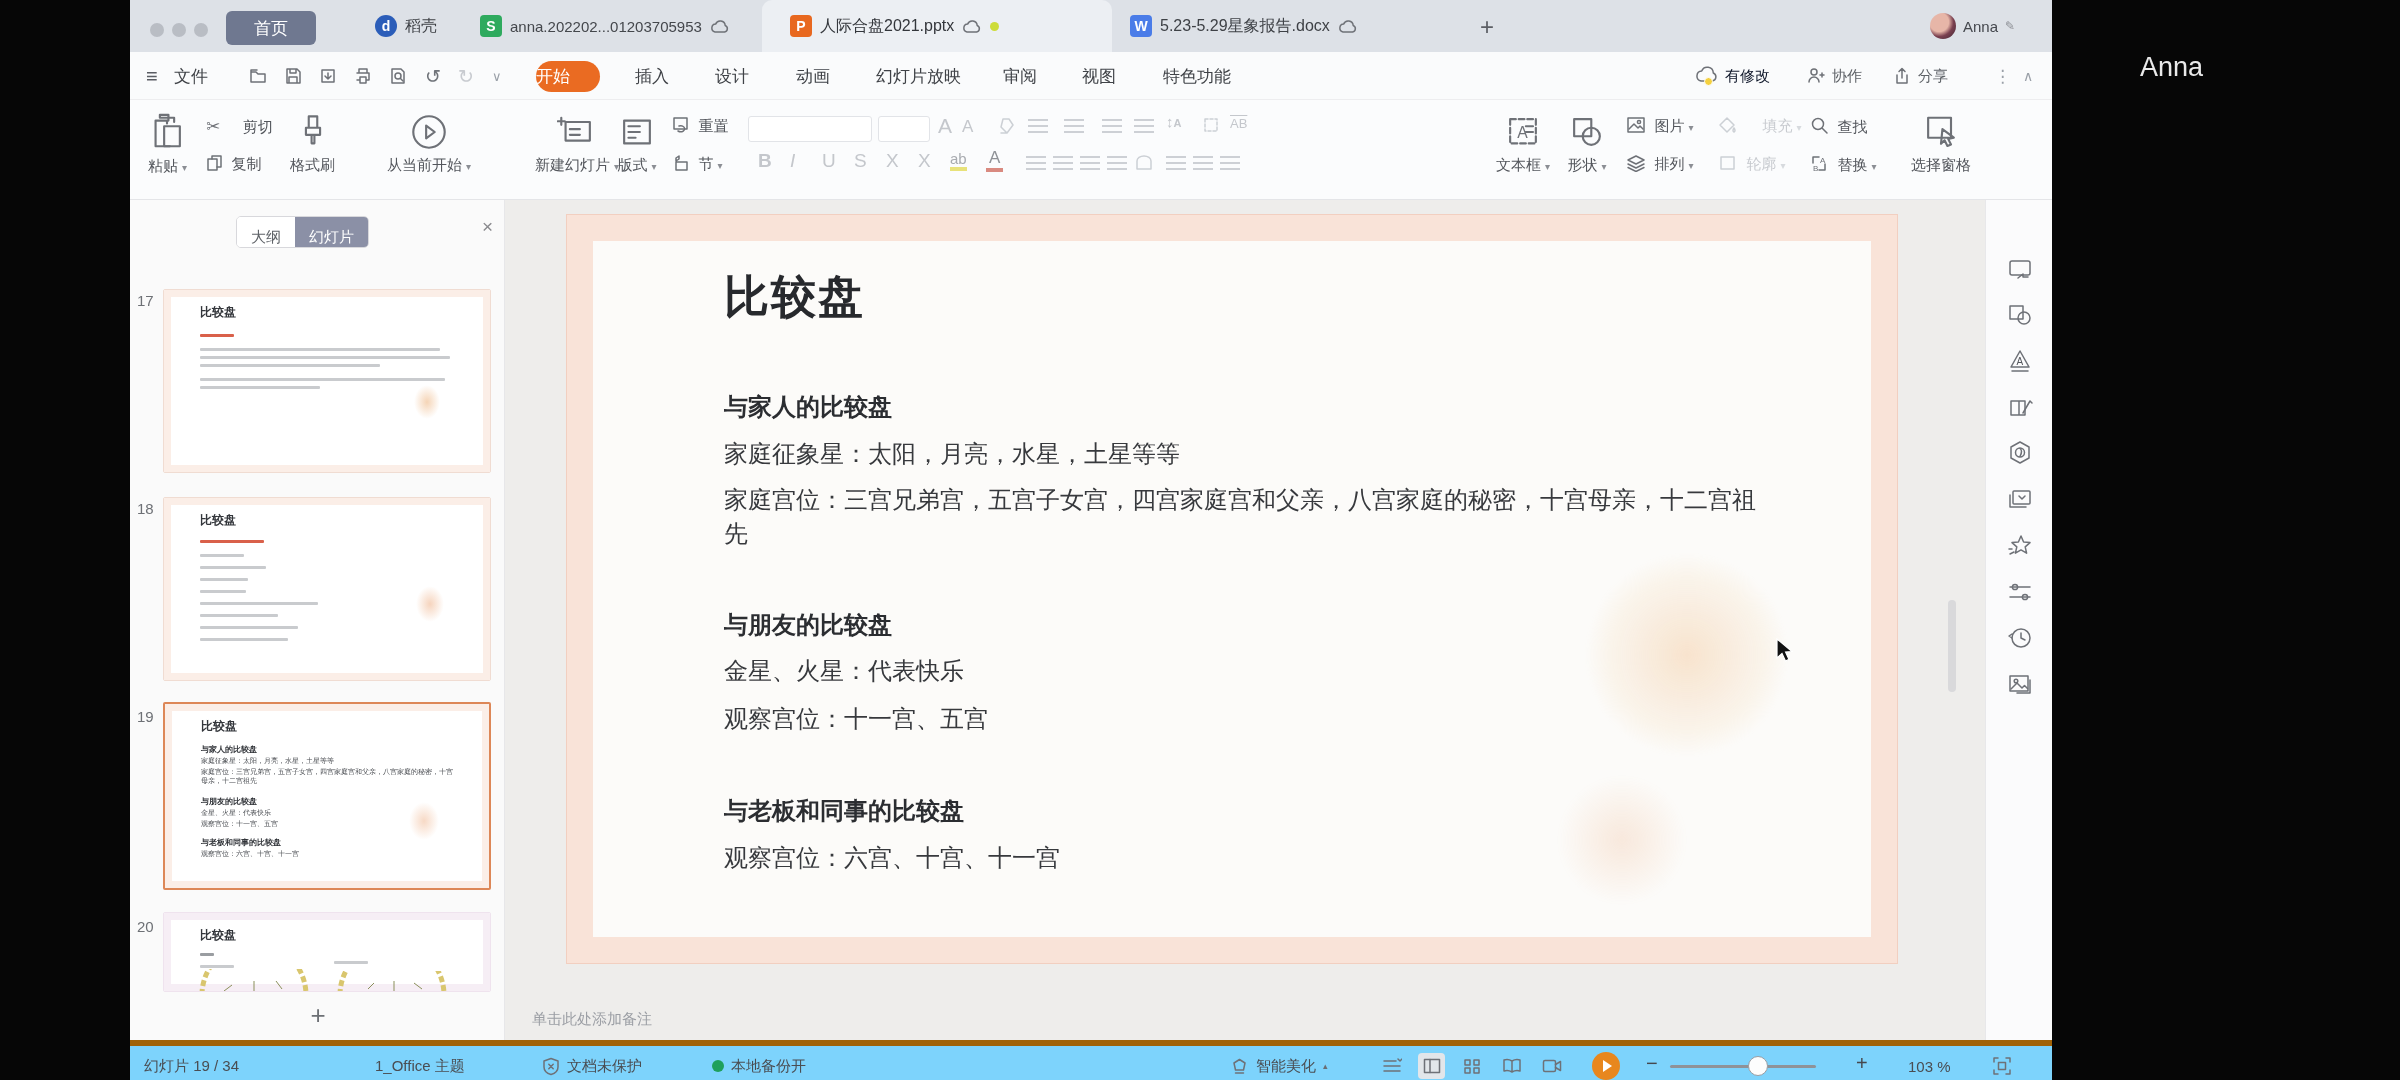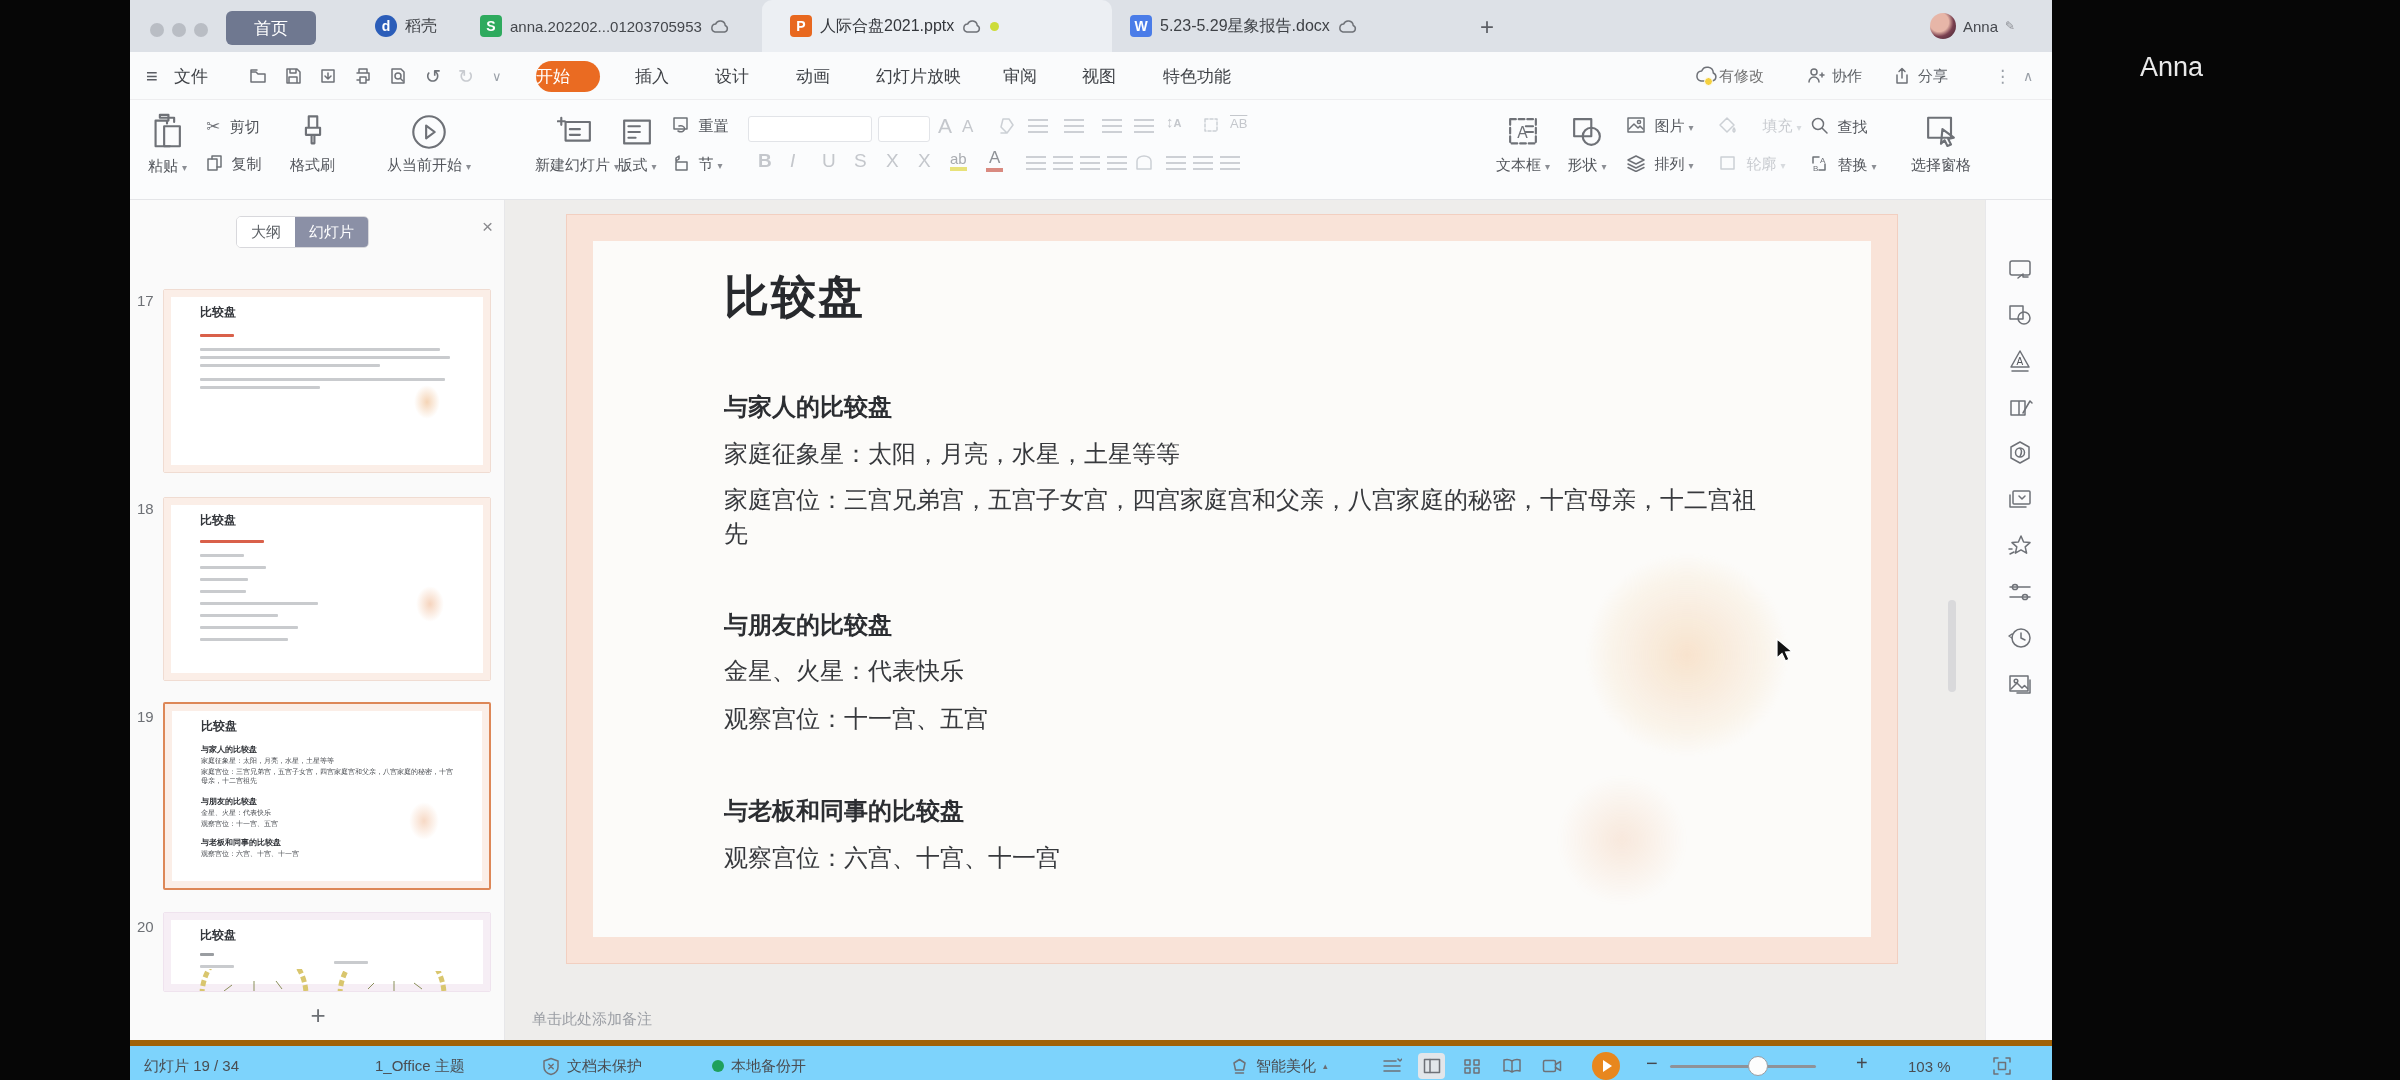--- a/index.html
+++ b/index.html
@@ -46,21 +46,21 @@
   .fbox { border:1px solid #e2e4e8; border-radius:3px; background:#fff; height:26px; }
   .fmt { font-size:19px; color:#c4c7cc; text-align:center; }
   .bars3 { width:20px; height:14px;
     background:repeating-linear-gradient(#cdd0d5 0 2px, transparent 2px 6px); }
   .ico-stroke { stroke:#6e7177; fill:none; stroke-width:1.5; stroke-linecap:round; stroke-linejoin:round; }
   .ico-dis { stroke:#ccd0d5; fill:none; stroke-width:1.5; stroke-linecap:round; stroke-linejoin:round; }
 
   
   .panel { position:absolute; left:0; top:200px; width:375px; height:840px; background:#fafafa; border-right:1px solid #e7e7e9; }
   .seg { position:absolute; left:106px; top:16px; height:32px; display:flex; border:1px solid #d8d8dc; border-radius:5px; overflow:hidden; }
-  .seg .sg { height:100%; display:flex; align-items:center; justify-content:center; font-size:15px; padding:0 14px; }
+  .seg .sg { height:100%; display:flex; align-items:flex-end; justify-content:center; font-size:15px; padding:0 14px; }
   .sg-outline { background:#fff; color:#5f6368; }
   .sg-slides { background:#8b90a6; color:#fff; }
   .panel-close { position:absolute; left:352px; top:16px; color:#8a8a8e; font-size:19px; }
   .thumb-num { position:absolute; left:7px; color:#6d7075; font-size:15px; }
   .thumb { position:absolute; left:33px; width:328px; background:#fff; border:1px solid #f0dcd2; border-radius:2px; overflow:hidden; }
   .thumb.sel { border:2px solid #dd8757; }
   .thumb-mat { position:absolute; inset:0; border:7px solid #fbeee7; }
   .tmini-title { position:absolute; left:36px; top:14px; font-size:12px; font-weight:bold; color:#33363b; }
   .bar { position:absolute; height:3px; background:#c9cbce; border-radius:1px; }
   .bar.red { background:#d9604a; }
@@ -226,21 +226,21 @@
       <div class="abs mitem" style="left:873px">
           <span>审阅</span>
         </div>
       <div class="abs mitem" style="left:952px">
           <span>视图</span>
         </div>
       <div class="abs mitem" style="left:1033px">
           <span>特色功能</span>
         </div>
 
-      <div class="abs mitem" style="left:1565px;gap:0;color:#737373;font-size:15px">
+      <div class="abs mitem" style="left:1565px;gap:6px;color:#0f172a;font-size:15px">
         <span style="position:relative">
           <svg width="24" height="18" viewBox="0 0 24 18">
               <path class="ico-stroke" d="M6 15 a5 5 0 0 1 .7-9.9 A6 6 0 0 1 18.3 7 A4.2 4.2 0 0 1 17.5 15 Z"></path>
             </svg>
           <span class="yellow-dot"></span>
         </span>
         <span>有修改</span>
       </div>
       <div class="abs mitem" style="left:1676px;gap:6px;color:#5f6368;font-size:15px">
         <svg width="20" height="20" viewBox="0 0 20 20">
@@ -268,21 +268,21 @@
       <div class="abs" style="left:18px;top:12px">
         <svg width="38" height="40" viewBox="0 0 26 28">
             <path class="ico-stroke" d="M8 4 h10 v3 M8 4 v-2 h6 v4 M5 6 h8 v2 M5 6 v18 h10"></path>
             <rect class="ico-stroke" x="11" y="10" width="11" height="14" fill="#f6ecd9"></rect>
           </svg>
         <div class="tlabel dd" style="margin-top:1px"><span>粘贴</span></div>
       </div>
 
       <div class="abs" style="left:76px;top:16px">
         <span style="color:#6e7177;font-size:17px">✂</span>
-        <span class="tlabel" style="margin-left:5px">剪切</span>
+        <span class="tlabel" style="margin-left:18px">剪切</span>
       </div>
       <div class="abs" style="left:76px;top:54px">
         <svg width="17" height="18" viewBox="0 0 17 18" style="vertical-align:-3px">
             <rect class="ico-stroke" x="2" y="5" width="9" height="11"></rect>
             <path class="ico-stroke" d="M6 5 V2 h9 v11 h-4"></path>
           </svg>
         <span class="tlabel" style="margin-left:4px">复制</span>
       </div>
 
       <div class="abs" style="left:160px;top:12px;text-align:center">

